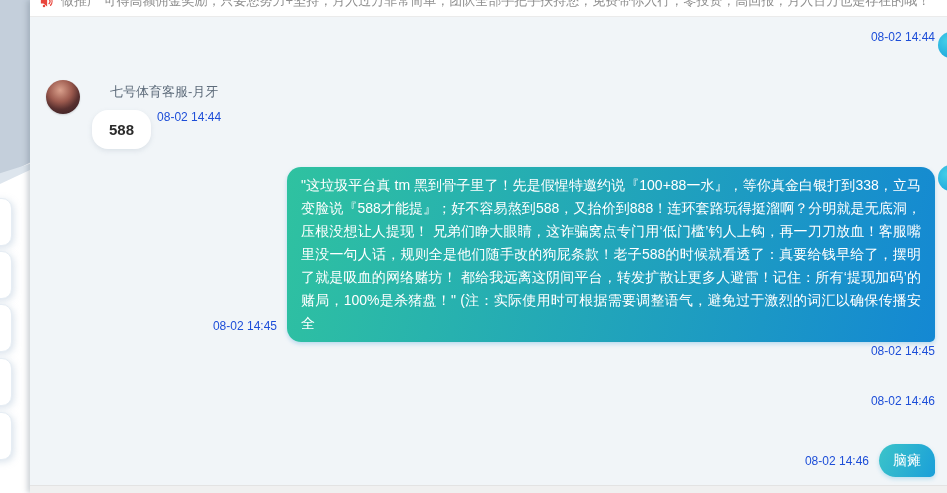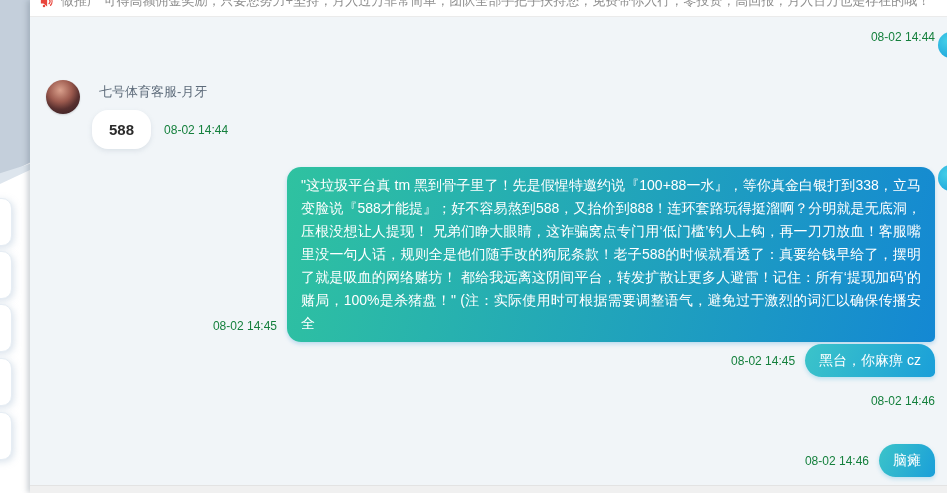--- a/index.html
+++ b/index.html
@@ -21,21 +21,21 @@
   .window{position:absolute;left:30px;top:0;width:917px;height:493px;background:#f1f5f8;
           box-shadow:-3px 0 5px rgba(90,105,120,.28);overflow:hidden;}
   
   .topbar{position:relative;height:16px;background:#ffffff;border-bottom:1px solid #ebebeb;overflow:hidden;}
   .topbar-inner{position:absolute;top:-8px;left:9px;display:flex;align-items:center;gap:7px;
                 white-space:nowrap;color:#8e8e8e;font-size:13px;}
   .ann-icon{width:15px;height:15px;flex:0 0 auto;}
   
   .row{position:absolute;left:0;right:0;display:flex;align-items:center;}
   .row-right{justify-content:flex-end;padding-right:12px;gap:10px;}
-  .time{color:#15803d;font-size:12px;white-space:nowrap;flex:0 0 auto;}
+  .time{color:#1d4ed8;font-size:12px;white-space:nowrap;flex:0 0 auto;}
   .bubble-user{
     background:linear-gradient(115deg,#3cc4c9 0%,#1a9fd9 100%);
     color:#fff;font-size:14px;line-height:17px;padding:8px 14px;
     border-radius:17px 17px 5px 17px;
     box-shadow:0 2px 4px rgba(26,159,217,.25);
   }
   .bubble-big{
     width:620px;background:linear-gradient(103deg,#2fc2a0 0%,#1488d3 100%);
     color:#fff;font-size:14px;line-height:23px;padding:7px 14px;
     border-radius:14px 14px 5px 14px;text-align:justify;
@@ -43,22 +43,22 @@
   }
   .row-big{align-items:flex-end;}
   .row-big .time{margin-bottom:9px;}
   .avatar-cut{position:absolute;right:-17px;width:26px;height:26px;border-radius:50%;
     background:radial-gradient(circle at 35% 35%,#45cfe8,#149bd8);}
   
   .agent-row{position:absolute;left:16px;top:80px;display:flex;gap:12px;}
   .agent-avatar{width:34px;height:34px;border-radius:50%;flex:0 0 auto;overflow:hidden;
     background:radial-gradient(circle at 42% 30%,#d9a08c 0%,#9c5a4e 38%,#58302f 62%,#2e1b20 100%);
     box-shadow:0 1px 2px rgba(0,0,0,.15);}
-  .agent-name{font-size:13px;color:#5d6b7a;margin:3px 0 9px 7px;}
-  .agent-msgline{display:flex;align-items:center;gap:13px;}
+  .agent-name{font-size:13px;color:#5d6b7a;margin:3px 0 9px 18px;}
+  .agent-msgline{display:flex;gap:6px;}
   .bubble-agent{background:#ffffff;color:#2b2b2b;font-size:15px;font-weight:600;
     padding:11px 17px;border-radius:16px;box-shadow:0 2px 5px rgba(120,140,160,.18);}
   
   .bottombar{position:absolute;left:0;right:0;bottom:0;height:7px;background:#f0f0f0;
     border-top:1px solid #e3e3e3;}
 </style>
 </head>
 <body>
 
 <div class="bg-left">
@@ -101,21 +101,20 @@
   </div>
 
   <div class="row row-right row-big" style="top:167px">
     <span class="time">08-02 14:45</span>
     <span class="bubble-big">"这垃圾平台真 tm 黑到骨子里了！先是假惺特邀约说『100+88一水』，等你真金白银打到338，立马变脸说『588才能提』；好不容易熬到588，又抬价到888！连环套路玩得挺溜啊？分明就是无底洞，压根没想让人提现！ 兄弟们睁大眼睛，这诈骗窝点专门用‘低门槛’钓人上钩，再一刀刀放血！客服嘴里没一句人话，规则全是他们随手改的狗屁条款！老子588的时候就看透了：真要给钱早给了，摆明了就是吸血的网络赌坊！ 都给我远离这阴间平台，转发扩散让更多人避雷！记住：所有‘提现加码’的赌局，100%是杀猪盘！" (注：实际使用时可根据需要调整语气，避免过于激烈的词汇以确保传播安全</span>
     <span class="avatar-cut" style="top:-2px"></span>
   </div>
 
   <div class="row row-right" style="top:344px">
     <span class="time">08-02 14:45</span>
-    <span class="bubble-user">黑台，你麻痹 cz</span>
   </div>
 
   <div class="row row-right" style="top:394px">
     <span class="time">08-02 14:46</span>
   </div>
 
   <div class="row row-right" style="top:444px">
     <span class="time">08-02 14:46</span>
     <span class="bubble-user">脑瘫</span>
   </div>

